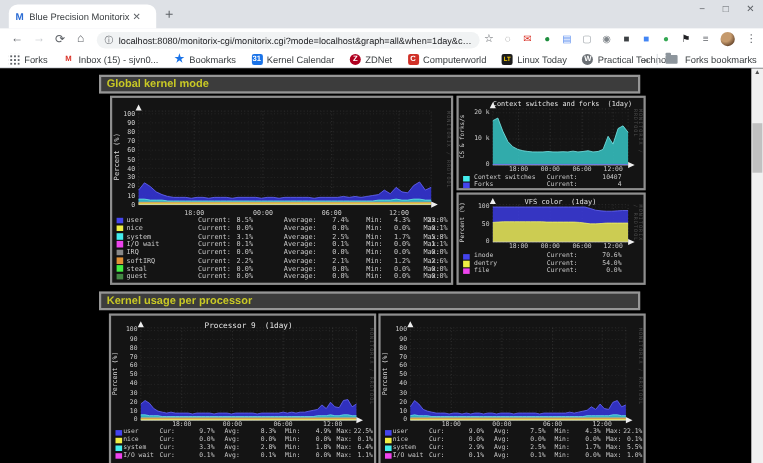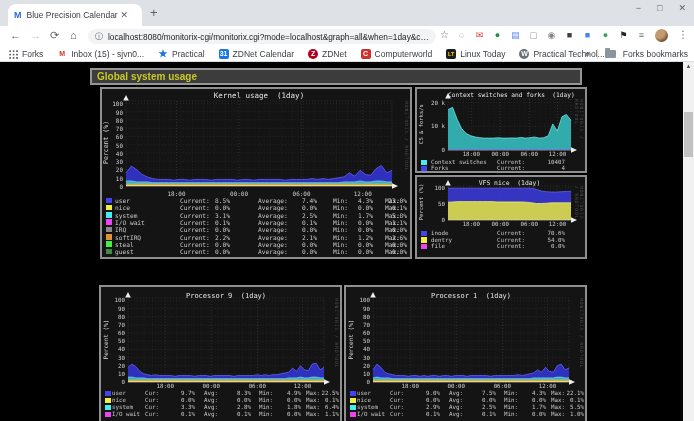--- a/index.html
+++ b/index.html
@@ -61,21 +61,21 @@
   .vs-thumb{position:absolute;left:1px;top:50px;width:9px;height:45px;background:#c1c1c1;}
 </style>
 </head>
 <body>
 
 <div class="screen">
 
   <div class="tabbar">
     <div class="tab">
       <span class="favicon">M</span>
-      <span class="tab-title">Blue Precision Calendar</span>
+      <span class="tab-title">Blue Precision Monitorix</span>
       <span class="tab-close">✕</span>
     </div>
     <span class="newtab">+</span>
     <div class="winctl">
       <span>−</span>
       <span>□</span>
       <span>✕</span>
     </div>
   </div>
 
@@ -111,25 +111,25 @@
         <span class="bm">
           <span class="bmi bmi-apps-grid"></span>
           <span>Forks</span>
         </span>
         <span class="bm">
           <span class="bmi bmi-gmail">M</span>
           <span>Inbox (15) - sjvn0...</span>
         </span>
         <span class="bm">
           <span class="bmi bmi-star">★</span>
-          <span>Practical</span>
+          <span>Bookmarks</span>
         </span>
         <span class="bm">
           <span class="bmi bmi-calendar">31</span>
-          <span>ZDNet Calendar</span>
+          <span>Kernel Calendar</span>
         </span>
         <span class="bm">
           <span class="bmi bmi-zdnet">Z</span>
           <span>ZDNet</span>
         </span>
         <span class="bm">
           <span class="bmi bmi-computerworld">C</span>
           <span>Computerworld</span>
         </span>
         <span class="bm">
@@ -143,23 +143,22 @@
       </div>
     <div class="bm-right">
       <span>»</span>
       <span class="bm-sep"></span>
       <span class="folder"></span>
       <span>Forks bookmarks</span>
     </div>
   </div>
 
   <div class="content">
-    <div class="sec-h" style="top:6px">Global system usage</div>
+    <div class="sec-h" style="top:6px">Global kernel mode</div>
     <div class="gbox" style="left:100px;top:25px;width:312px;height:172px">
-        <div class="g-title" style="left: 24px; top: 2px; width: 266px; font-size: 7.5px;">Kernel usage  (1day)</div>
         <div class="g-ylab" style="left: -16px; top: 50.5px; width: 40px; text-align: center; font-size: 6.5px;">Percent (%)</div>
         <svg width="266" height="85" viewBox="0 0 266 85" style="left:24px;top:12px;overflow:visible">
           <line x1="11.083333333333332" y1="0" x2="11.083333333333332" y2="85" stroke="#ffffff" stroke-opacity="0.08" stroke-width="0.5" stroke-dasharray="1,2"></line>
           <line x1="22.166666666666664" y1="0" x2="22.166666666666664" y2="85" stroke="#ffffff" stroke-opacity="0.08" stroke-width="0.5" stroke-dasharray="1,2"></line>
           <line x1="33.25" y1="0" x2="33.25" y2="85" stroke="#ffffff" stroke-opacity="0.08" stroke-width="0.5" stroke-dasharray="1,2"></line>
           <line x1="44.33333333333333" y1="0" x2="44.33333333333333" y2="85" stroke="#ffffff" stroke-opacity="0.08" stroke-width="0.5" stroke-dasharray="1,2"></line>
           <line x1="55.41666666666667" y1="0" x2="55.41666666666667" y2="85" stroke="#ffffff" stroke-opacity="0.08" stroke-width="0.5" stroke-dasharray="1,2"></line>
           <line x1="66.5" y1="0" x2="66.5" y2="85" stroke="#ffffff" stroke-opacity="0.08" stroke-width="0.5" stroke-dasharray="1,2"></line>
           <line x1="77.58333333333334" y1="0" x2="77.58333333333334" y2="85" stroke="#ffffff" stroke-opacity="0.08" stroke-width="0.5" stroke-dasharray="1,2"></line>
           <line x1="88.66666666666666" y1="0" x2="88.66666666666666" y2="85" stroke="#ffffff" stroke-opacity="0.08" stroke-width="0.5" stroke-dasharray="1,2"></line>
@@ -281,21 +280,21 @@
         <div class="g-tick" style="left: 5px; top: 58px; width: 23px; text-align: right; font-size: 5.8px;">0</div>
         <div class="g-tick" style="left: 39.37px; top: 62px; width: 30px; text-align: center; font-size: 5.8px;">18:00</div>
         <div class="g-tick" style="left: 68.275px; top: 62px; width: 30px; text-align: center; font-size: 5.8px;">00:00</div>
         <div class="g-tick" style="left: 97.18px; top: 62px; width: 30px; text-align: center; font-size: 5.8px;">06:00</div>
         <div class="g-tick" style="left: 125.47px; top: 62px; width: 30px; text-align: center; font-size: 5.8px;">12:00</div>
         <div class="g-wm" style="right: 1px; top: 10px; height: 51px;">MONITORIX / RRDTOOL</div>
         <div class="g-leg" style="left: 0px; top: 70px; width: 100%; height: 6.2px; font-size: 5.8px;"><div class="swatch" style="left: 4px; top: 0.5px; background: rgb(68, 238, 238);"></div><div class="g-leg" style="left: 14px; top: 0px; font-size: 5.8px;">Context switches</div><div class="g-leg" style="left: 80px; top: 0px; font-size: 5.8px;">Current:</div><div class="g-leg" style="left: 106px; top: 0px; width: 42px; text-align: right; font-size: 5.8px;">10407</div></div>
         <div class="g-leg" style="left: 0px; top: 76.2px; width: 100%; height: 6.2px; font-size: 5.8px;"><div class="swatch" style="left: 4px; top: 0.5px; background: rgb(68, 68, 238);"></div><div class="g-leg" style="left: 14px; top: 0px; font-size: 5.8px;">Forks</div><div class="g-leg" style="left: 80px; top: 0px; font-size: 5.8px;">Current:</div><div class="g-leg" style="left: 106px; top: 0px; width: 42px; text-align: right; font-size: 5.8px;">4</div></div>
       </div>
     <div class="gbox" style="left:415px;top:113px;width:172px;height:84px">
-        <div class="g-title" style="left: 31px; top: 2px; width: 123px; font-size: 6.4px;">VFS nice  (1day)</div>
+        <div class="g-title" style="left: 31px; top: 2px; width: 123px; font-size: 6.4px;">VFS color  (1day)</div>
         <div class="g-ylab" style="left: -16px; top: 22px; width: 40px; text-align: center; font-size: 5.5px;">Percent (%)</div>
         <svg width="123" height="34" viewBox="0 0 123 34" style="left:31px;top:9px;overflow:visible">
           <line x1="5.125" y1="0" x2="5.125" y2="34" stroke="#ffffff" stroke-opacity="0.08" stroke-width="0.5" stroke-dasharray="1,2"></line>
           <line x1="10.25" y1="0" x2="10.25" y2="34" stroke="#ffffff" stroke-opacity="0.08" stroke-width="0.5" stroke-dasharray="1,2"></line>
           <line x1="15.375" y1="0" x2="15.375" y2="34" stroke="#ffffff" stroke-opacity="0.08" stroke-width="0.5" stroke-dasharray="1,2"></line>
           <line x1="20.5" y1="0" x2="20.5" y2="34" stroke="#ffffff" stroke-opacity="0.08" stroke-width="0.5" stroke-dasharray="1,2"></line>
           <line x1="25.625" y1="0" x2="25.625" y2="34" stroke="#ffffff" stroke-opacity="0.08" stroke-width="0.5" stroke-dasharray="1,2"></line>
           <line x1="30.75" y1="0" x2="30.75" y2="34" stroke="#ffffff" stroke-opacity="0.08" stroke-width="0.5" stroke-dasharray="1,2"></line>
           <line x1="35.875" y1="0" x2="35.875" y2="34" stroke="#ffffff" stroke-opacity="0.08" stroke-width="0.5" stroke-dasharray="1,2"></line>
           <line x1="41" y1="0" x2="41" y2="34" stroke="#ffffff" stroke-opacity="0.08" stroke-width="0.5" stroke-dasharray="1,2"></line>
@@ -336,20 +335,21 @@
         <div class="g-tick" style="left: 5px; top: 40px; width: 23px; text-align: right; font-size: 5.8px;">0</div>
         <div class="g-tick" style="left: 39.37px; top: 44px; width: 30px; text-align: center; font-size: 5.8px;">18:00</div>
         <div class="g-tick" style="left: 68.275px; top: 44px; width: 30px; text-align: center; font-size: 5.8px;">00:00</div>
         <div class="g-tick" style="left: 97.18px; top: 44px; width: 30px; text-align: center; font-size: 5.8px;">06:00</div>
         <div class="g-tick" style="left: 125.47px; top: 44px; width: 30px; text-align: center; font-size: 5.8px;">12:00</div>
         <div class="g-wm" style="right: 1px; top: 9px; height: 34px;">MONITORIX / RRDTOOL</div>
         <div class="g-leg" style="left: 0px; top: 53px; width: 100%; height: 6.6px; font-size: 5.8px;"><div class="swatch" style="left: 4px; top: 0.5px; background: rgb(68, 68, 238);"></div><div class="g-leg" style="left: 14px; top: 0px; font-size: 5.8px;">inode</div><div class="g-leg" style="left: 80px; top: 0px; font-size: 5.8px;">Current:</div><div class="g-leg" style="left: 106px; top: 0px; width: 42px; text-align: right; font-size: 5.8px;">70.6%</div></div>
         <div class="g-leg" style="left: 0px; top: 59.6px; width: 100%; height: 6.6px; font-size: 5.8px;"><div class="swatch" style="left: 4px; top: 0.5px; background: rgb(238, 238, 68);"></div><div class="g-leg" style="left: 14px; top: 0px; font-size: 5.8px;">dentry</div><div class="g-leg" style="left: 80px; top: 0px; font-size: 5.8px;">Current:</div><div class="g-leg" style="left: 106px; top: 0px; width: 42px; text-align: right; font-size: 5.8px;">54.0%</div></div>
         <div class="g-leg" style="left: 0px; top: 66.2px; width: 100%; height: 6.6px; font-size: 5.8px;"><div class="swatch" style="left: 4px; top: 0.5px; background: rgb(238, 68, 238);"></div><div class="g-leg" style="left: 14px; top: 0px; font-size: 5.8px;">file</div><div class="g-leg" style="left: 80px; top: 0px; font-size: 5.8px;">Current:</div><div class="g-leg" style="left: 106px; top: 0px; width: 42px; text-align: right; font-size: 5.8px;">0.0%</div></div>
       </div>
+    <div class="sec-h" style="top:203px">Kernel usage per processor</div>
     <div class="gbox" style="left:99px;top:223px;width:243px;height:200px">
         <div class="g-title" style="left: 27px; top: 5px; width: 196px; font-size: 7px;">Processor 9  (1day)</div>
         <div class="g-ylab" style="left: -16px; top: 49px; width: 40px; text-align: center; font-size: 6px;">Percent (%)</div>
         <svg width="196" height="84" viewBox="0 0 196 84" style="left:27px;top:11px;overflow:visible">
           <line x1="8.166666666666666" y1="0" x2="8.166666666666666" y2="84" stroke="#ffffff" stroke-opacity="0.08" stroke-width="0.5" stroke-dasharray="1,2"></line>
           <line x1="16.333333333333332" y1="0" x2="16.333333333333332" y2="84" stroke="#ffffff" stroke-opacity="0.08" stroke-width="0.5" stroke-dasharray="1,2"></line>
           <line x1="24.5" y1="0" x2="24.5" y2="84" stroke="#ffffff" stroke-opacity="0.08" stroke-width="0.5" stroke-dasharray="1,2"></line>
           <line x1="32.666666666666664" y1="0" x2="32.666666666666664" y2="84" stroke="#ffffff" stroke-opacity="0.08" stroke-width="0.5" stroke-dasharray="1,2"></line>
           <line x1="40.833333333333336" y1="0" x2="40.833333333333336" y2="84" stroke="#ffffff" stroke-opacity="0.08" stroke-width="0.5" stroke-dasharray="1,2"></line>
           <line x1="49" y1="0" x2="49" y2="84" stroke="#ffffff" stroke-opacity="0.08" stroke-width="0.5" stroke-dasharray="1,2"></line>
@@ -414,21 +414,20 @@
         <div class="g-tick" style="left: 95.3px; top: 96px; width: 30px; text-align: center; font-size: 5.8px;">00:00</div>
         <div class="g-tick" style="left: 141.36px; top: 96px; width: 30px; text-align: center; font-size: 5.8px;">06:00</div>
         <div class="g-tick" style="left: 186.44px; top: 96px; width: 30px; text-align: center; font-size: 5.8px;">12:00</div>
         <div class="g-wm" style="right: 1px; top: 11px; height: 84px;">MONITORIX / RRDTOOL</div>
         <div class="g-leg" style="left: 0px; top: 103px; width: 100%; height: 7px; font-size: 5.8px;"><div class="swatch" style="left: 4px; top: 0.5px; background: rgb(68, 68, 238);"></div><div class="g-leg" style="left: 11px; top: 0px; font-size: 5.8px;">user</div><div class="g-leg" style="left: 44px; top: 0px; font-size: 5.8px;">Cur:</div><div class="g-leg" style="left: 52px; top: 0px; width: 42px; text-align: right; font-size: 5.8px;">9.7%</div><div class="g-leg" style="left: 103px; top: 0px; font-size: 5.8px;">Avg:</div><div class="g-leg" style="left: 108px; top: 0px; width: 42px; text-align: right; font-size: 5.8px;">8.3%</div><div class="g-leg" style="left: 158px; top: 0px; font-size: 5.8px;">Min:</div><div class="g-leg" style="left: 158px; top: 0px; width: 42px; text-align: right; font-size: 5.8px;">4.9%</div><div class="g-leg" style="left: 205px; top: 0px; font-size: 5.8px;">Max:</div><div class="g-leg" style="left: 196px; top: 0px; width: 42px; text-align: right; font-size: 5.8px;">22.5%</div></div>
         <div class="g-leg" style="left: 0px; top: 110px; width: 100%; height: 7px; font-size: 5.8px;"><div class="swatch" style="left: 4px; top: 0.5px; background: rgb(238, 238, 68);"></div><div class="g-leg" style="left: 11px; top: 0px; font-size: 5.8px;">nice</div><div class="g-leg" style="left: 44px; top: 0px; font-size: 5.8px;">Cur:</div><div class="g-leg" style="left: 52px; top: 0px; width: 42px; text-align: right; font-size: 5.8px;">0.0%</div><div class="g-leg" style="left: 103px; top: 0px; font-size: 5.8px;">Avg:</div><div class="g-leg" style="left: 108px; top: 0px; width: 42px; text-align: right; font-size: 5.8px;">0.0%</div><div class="g-leg" style="left: 158px; top: 0px; font-size: 5.8px;">Min:</div><div class="g-leg" style="left: 158px; top: 0px; width: 42px; text-align: right; font-size: 5.8px;">0.0%</div><div class="g-leg" style="left: 205px; top: 0px; font-size: 5.8px;">Max:</div><div class="g-leg" style="left: 196px; top: 0px; width: 42px; text-align: right; font-size: 5.8px;">0.1%</div></div>
         <div class="g-leg" style="left: 0px; top: 117px; width: 100%; height: 7px; font-size: 5.8px;"><div class="swatch" style="left: 4px; top: 0.5px; background: rgb(68, 238, 238);"></div><div class="g-leg" style="left: 11px; top: 0px; font-size: 5.8px;">system</div><div class="g-leg" style="left: 44px; top: 0px; font-size: 5.8px;">Cur:</div><div class="g-leg" style="left: 52px; top: 0px; width: 42px; text-align: right; font-size: 5.8px;">3.3%</div><div class="g-leg" style="left: 103px; top: 0px; font-size: 5.8px;">Avg:</div><div class="g-leg" style="left: 108px; top: 0px; width: 42px; text-align: right; font-size: 5.8px;">2.8%</div><div class="g-leg" style="left: 158px; top: 0px; font-size: 5.8px;">Min:</div><div class="g-leg" style="left: 158px; top: 0px; width: 42px; text-align: right; font-size: 5.8px;">1.8%</div><div class="g-leg" style="left: 205px; top: 0px; font-size: 5.8px;">Max:</div><div class="g-leg" style="left: 196px; top: 0px; width: 42px; text-align: right; font-size: 5.8px;">6.4%</div></div>
         <div class="g-leg" style="left: 0px; top: 124px; width: 100%; height: 7px; font-size: 5.8px;"><div class="swatch" style="left: 4px; top: 0.5px; background: rgb(238, 68, 238);"></div><div class="g-leg" style="left: 11px; top: 0px; font-size: 5.8px;">I/O wait</div><div class="g-leg" style="left: 44px; top: 0px; font-size: 5.8px;">Cur:</div><div class="g-leg" style="left: 52px; top: 0px; width: 42px; text-align: right; font-size: 5.8px;">0.1%</div><div class="g-leg" style="left: 103px; top: 0px; font-size: 5.8px;">Avg:</div><div class="g-leg" style="left: 108px; top: 0px; width: 42px; text-align: right; font-size: 5.8px;">0.1%</div><div class="g-leg" style="left: 158px; top: 0px; font-size: 5.8px;">Min:</div><div class="g-leg" style="left: 158px; top: 0px; width: 42px; text-align: right; font-size: 5.8px;">0.0%</div><div class="g-leg" style="left: 205px; top: 0px; font-size: 5.8px;">Max:</div><div class="g-leg" style="left: 196px; top: 0px; width: 42px; text-align: right; font-size: 5.8px;">1.1%</div></div>
       </div>
     <div class="gbox" style="left:344px;top:223px;width:243px;height:200px">
-        <div class="g-title" style="left: 27px; top: 5px; width: 196px; font-size: 7px;">Processor 1  (1day)</div>
         <div class="g-ylab" style="left: -16px; top: 49px; width: 40px; text-align: center; font-size: 6px;">Percent (%)</div>
         <svg width="196" height="84" viewBox="0 0 196 84" style="left:27px;top:11px;overflow:visible">
           <line x1="8.166666666666666" y1="0" x2="8.166666666666666" y2="84" stroke="#ffffff" stroke-opacity="0.08" stroke-width="0.5" stroke-dasharray="1,2"></line>
           <line x1="16.333333333333332" y1="0" x2="16.333333333333332" y2="84" stroke="#ffffff" stroke-opacity="0.08" stroke-width="0.5" stroke-dasharray="1,2"></line>
           <line x1="24.5" y1="0" x2="24.5" y2="84" stroke="#ffffff" stroke-opacity="0.08" stroke-width="0.5" stroke-dasharray="1,2"></line>
           <line x1="32.666666666666664" y1="0" x2="32.666666666666664" y2="84" stroke="#ffffff" stroke-opacity="0.08" stroke-width="0.5" stroke-dasharray="1,2"></line>
           <line x1="40.833333333333336" y1="0" x2="40.833333333333336" y2="84" stroke="#ffffff" stroke-opacity="0.08" stroke-width="0.5" stroke-dasharray="1,2"></line>
           <line x1="49" y1="0" x2="49" y2="84" stroke="#ffffff" stroke-opacity="0.08" stroke-width="0.5" stroke-dasharray="1,2"></line>
           <line x1="57.16666666666667" y1="0" x2="57.16666666666667" y2="84" stroke="#ffffff" stroke-opacity="0.08" stroke-width="0.5" stroke-dasharray="1,2"></line>
           <line x1="65.33333333333333" y1="0" x2="65.33333333333333" y2="84" stroke="#ffffff" stroke-opacity="0.08" stroke-width="0.5" stroke-dasharray="1,2"></line>

